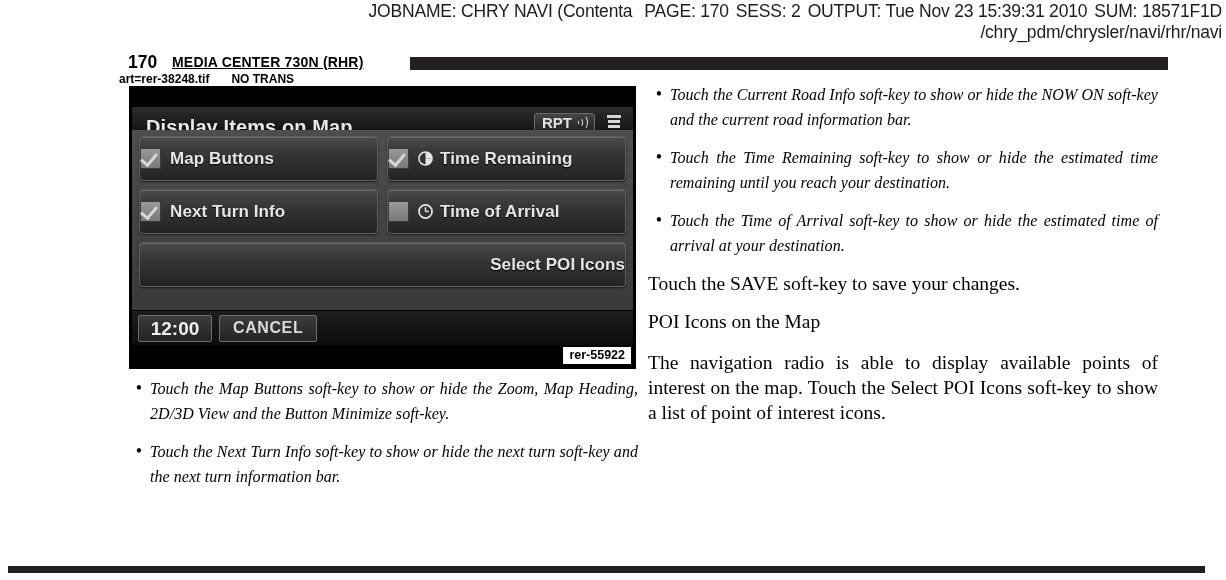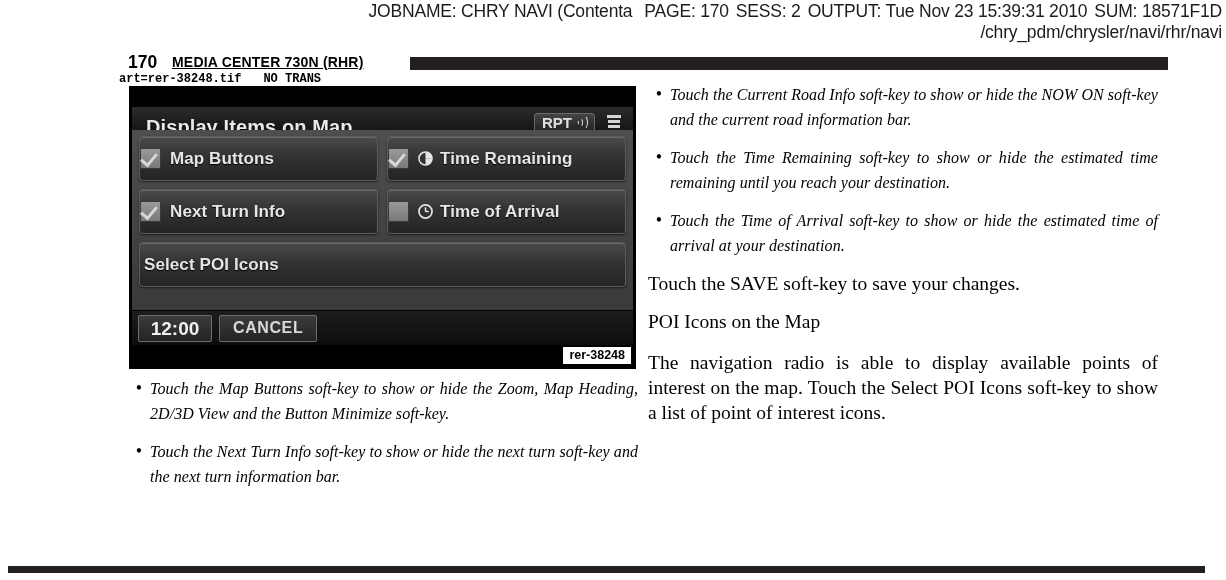--- a/index.html
+++ b/index.html
@@ -69,21 +69,21 @@
     width: 758px;
     height: 13px;
     background: #231f20;
   }
 
   
   #art-slug {
     position: absolute;
     left: 119px;
     top: 72px;
-    font-family: Liberation Mono, monospace;
+    font-family: Liberation Sans, sans-serif;
     font-weight: bold;
     font-size: 12px;
     line-height: 14px;
     white-space: nowrap;
   }
   #art-slug .slug-gap { display: inline-block; width: 22px; }
 
   
   #nav-figure {
     position: absolute;
@@ -187,22 +187,22 @@
     height: 45px;
     background: linear-gradient(180deg, #4a4a4a 0%, #333333 45%, #242424 100%);
     border: 1px solid #5d5d5d;
     border-radius: 4px;
     box-shadow: inset 0 1px 0 #686868, 0 1px 2px rgba(0,0,0,.6);
     display: flex;
     align-items: center;
     box-sizing: border-box;
   }
   .soft-key.centered {
-    justify-content: flex-start;
-    padding-left: 4px;
+    justify-content: flex-end;
+    padding-left: 12px;
   }
   .soft-key .sk-label {
     font-family: "Liberation Sans", sans-serif;
     font-weight: bold;
     font-size: 17px;
     line-height: 20px;
     color: #e6e6e6;
     text-shadow: 0 1px 1px #000;
     letter-spacing: 0.1px;
   }
@@ -438,21 +438,21 @@
 
   <div id="nav-footer">
     <div id="clock-key">
       <span>12:00</span>
     </div>
     <div id="cancel-key">
       <span>CANCEL</span>
     </div>
   </div>
 
-  <div id="fig-tag">rer-38248</div>
+  <div id="fig-tag">rer-55922</div>
 </div>
 
 <div class="col" id="col-left">
   <div class="bullet-item">
     <span class="bullet-dot">•</span>
     <span class="bullet-text">Touch the Map Buttons soft-key to show or hide the Zoom, Map Heading, 2D/3D View and the Button Minimize soft-key.</span>
   </div>
   <div class="bullet-item">
     <span class="bullet-dot">•</span>
     <span class="bullet-text">Touch the Next Turn Info soft-key to show or hide the next turn soft-key and the next turn information bar.</span>

